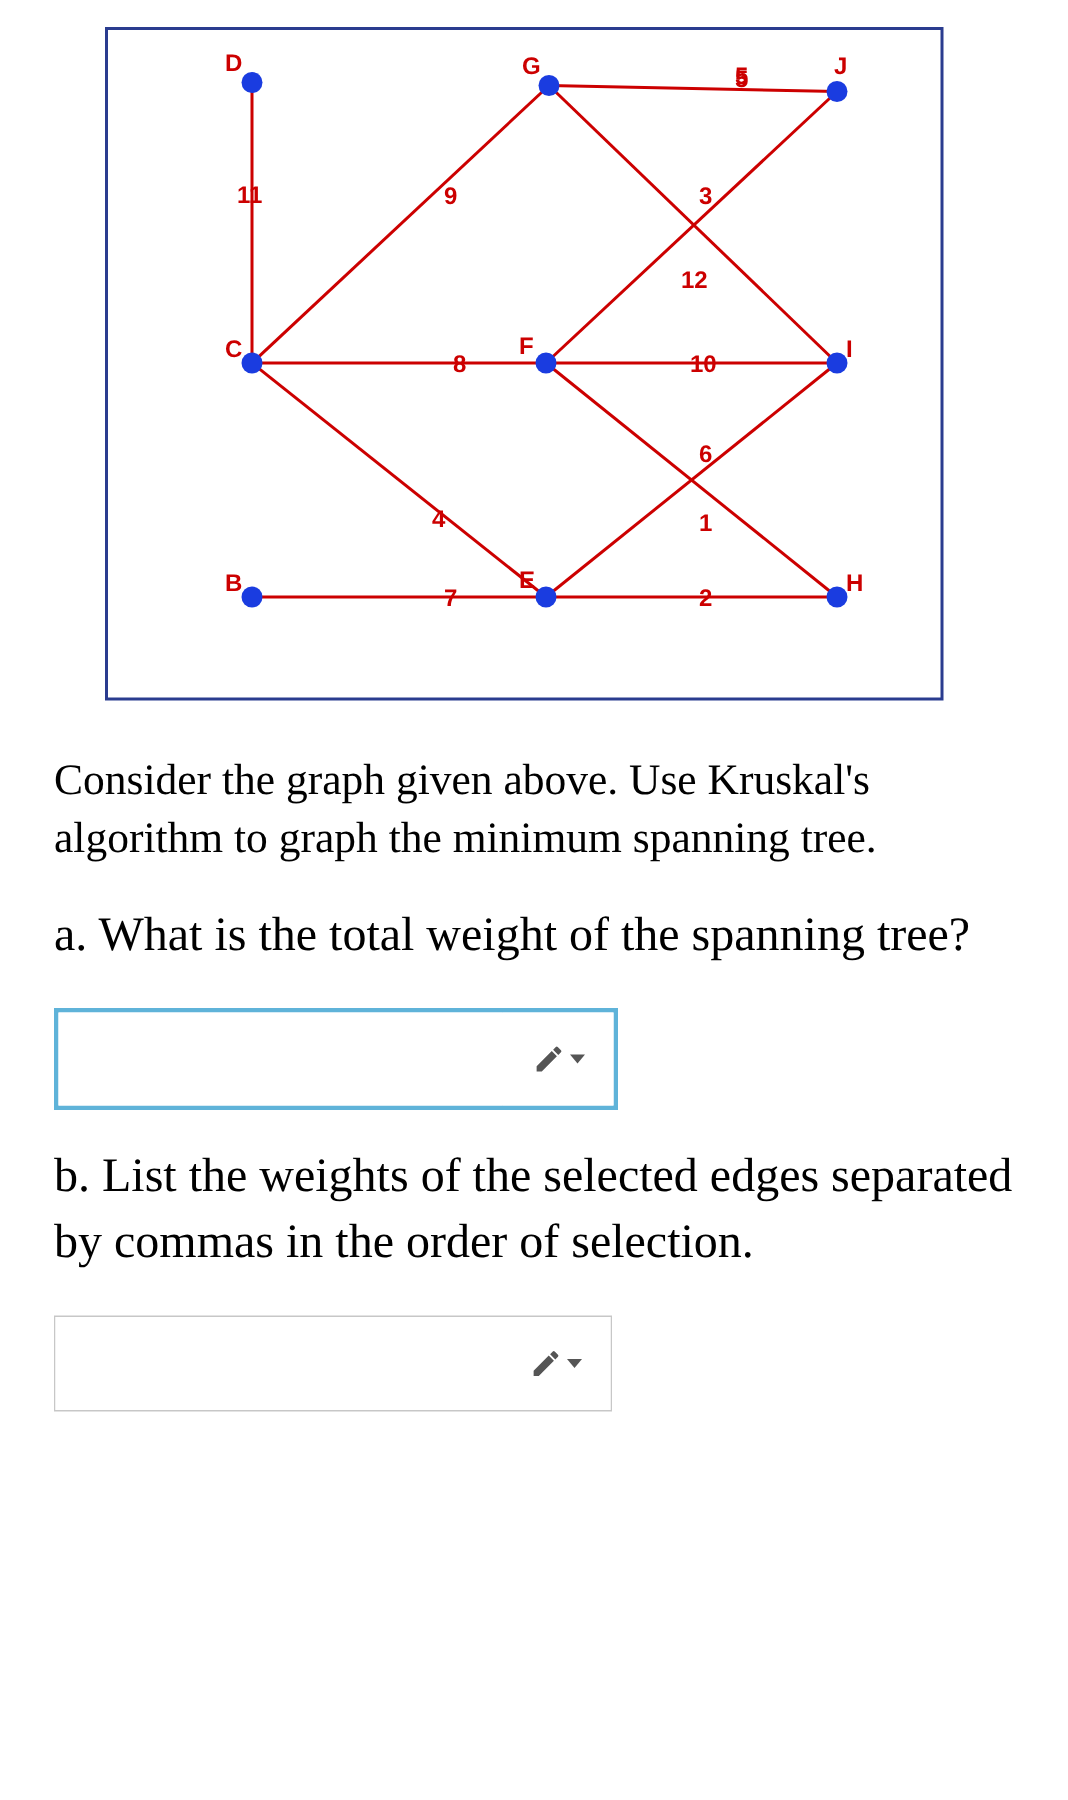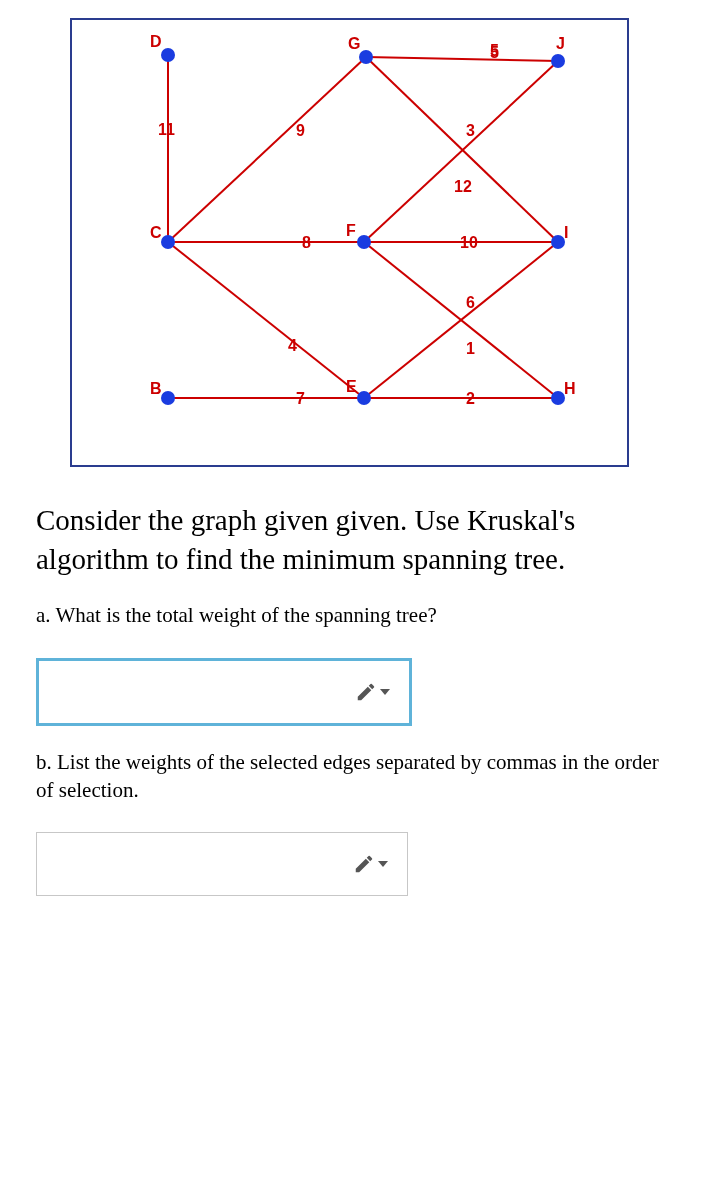--- a/index.html
+++ b/index.html
@@ -41,21 +41,21 @@
     font-family: Arial, sans-serif;
     font-weight: bold;
     font-size: 16px;
   }
   .prompt {
     font-size: 29px;
     line-height: 1.35;
     margin: 34px 8px 0 8px;
   }
   .question {
-    font-size: 21px;
+    font-size: 32px;
     line-height: 1.35;
     margin: 22px 8px 0 8px;
   }
   .answer-row {
     margin: 28px 8px 0 8px;
     display: flex;
     align-items: stretch;
     height: 62px;
     width: 370px;
   }
@@ -130,21 +130,21 @@
       <text x="492" y="218" class="node-label">I</text>
       <circle cx="96" cy="378" r="7" class="node-dot"></circle>
       <text x="78" y="374" class="node-label">B</text>
       <circle cx="292" cy="378" r="7" class="node-dot"></circle>
       <text x="274" y="372" class="node-label">E</text>
       <circle cx="486" cy="378" r="7" class="node-dot"></circle>
       <text x="492" y="374" class="node-label">H</text>
     </svg>
 </div>
 
-<p class="prompt">Consider the graph given given. Use Kruskal's algorithm to find the minimum spanning tree.</p>
+<p class="prompt">Consider the graph given above. Use Kruskal's algorithm to graph the minimum spanning tree.</p>
 
 <p class="question">a. What is the total weight of the spanning tree?</p>
 
 <div class="answer-row focused">
   <input class="answer-input" type="text" value="" style="">
   <button class="tool-btn">
     <svg class="pen-icon" viewBox="0 0 24 24">
       <path d="M3 17.25V21h3.75l11-11-3.75-3.75-11 11zM20.7 7.05a1 1 0 0 0 0-1.41l-2.34-2.34a1 1 0 0 0-1.41 0L15 5.25 18.75 9l1.95-1.95z" fill="#555"></path>
     </svg>
     <span class="caret-icon"></span>

